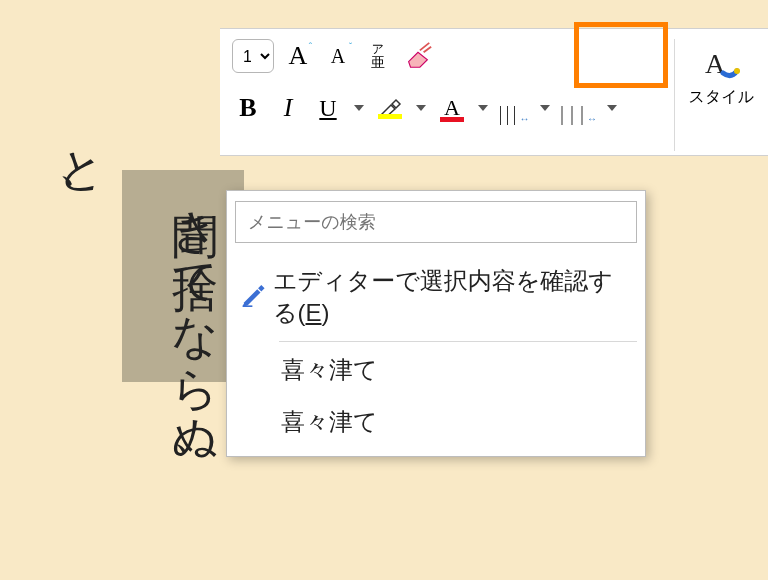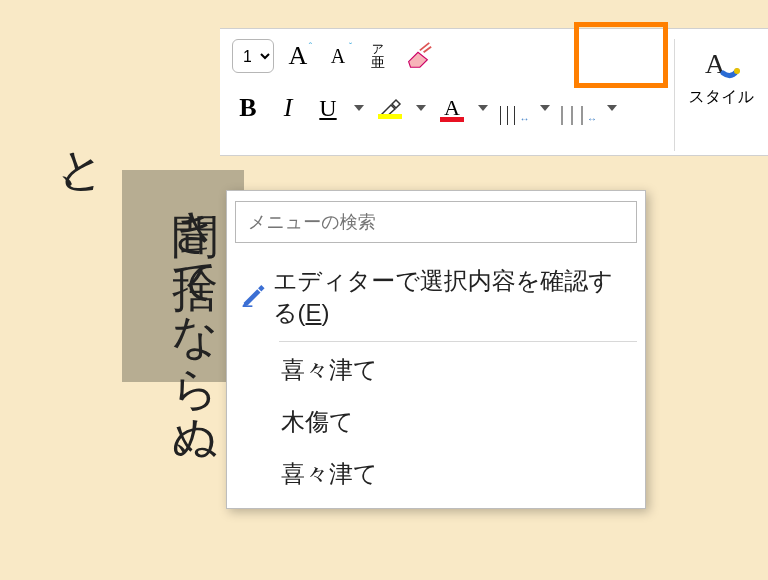--- a/index.html
+++ b/index.html
@@ -255,15 +255,14 @@
             <line x1="2" y1="31" x2="14" y2="31" stroke="#3b6fd4" stroke-width="2"></line>
           </svg>
       </span>
     </span>
     <span>
       <span>エディターで選択内容を確認する(</span><u class="hot">E</u><span>)</span>
     </span>
   </div>
   <div class="divider"></div>
   <div class="item suggestion">喜々津て</div>
-  <div class="item suggestion">木傷て</div>
   <div class="item suggestion">喜々津て</div>
 </div>
 
 </body></html>

